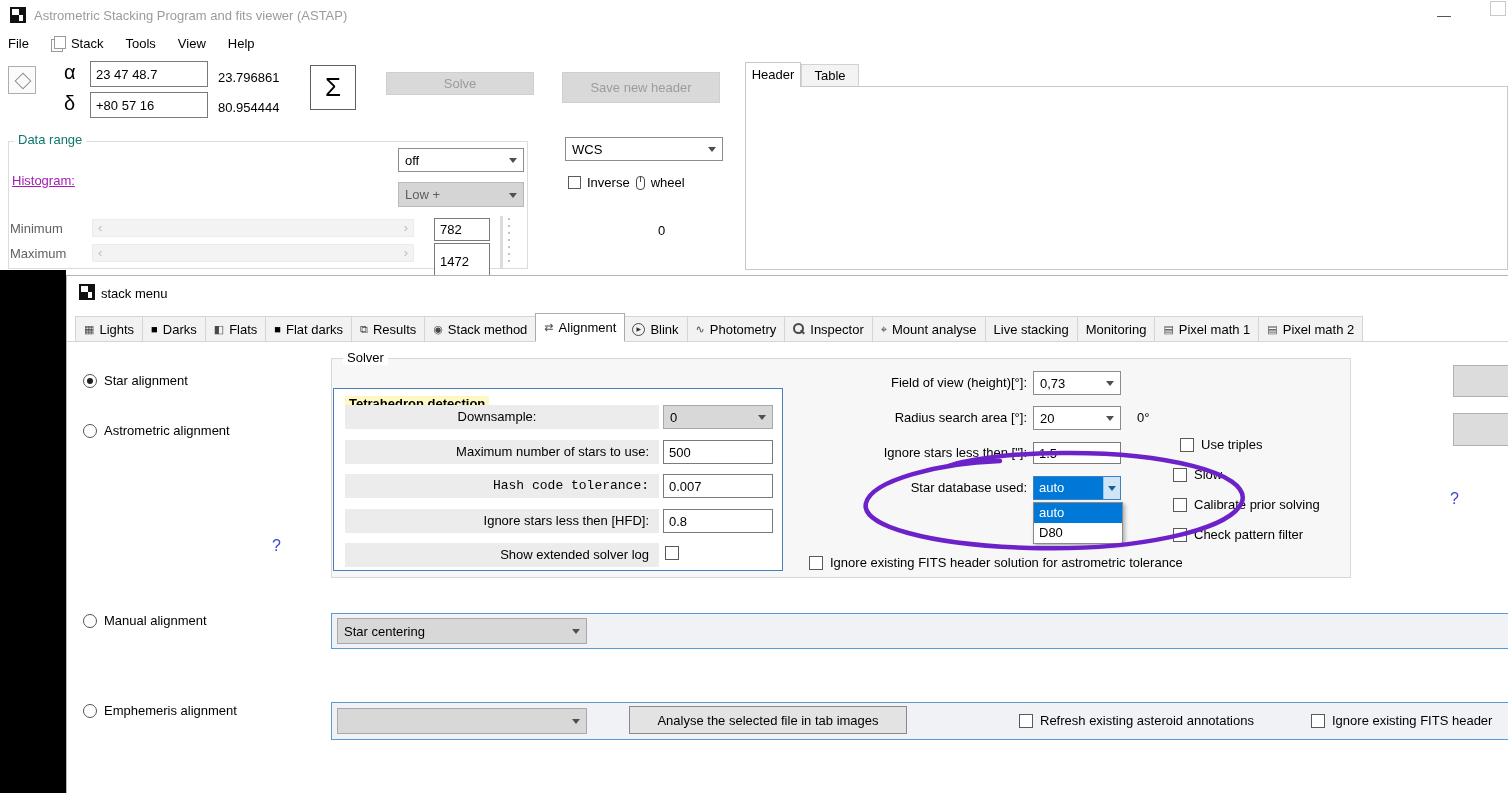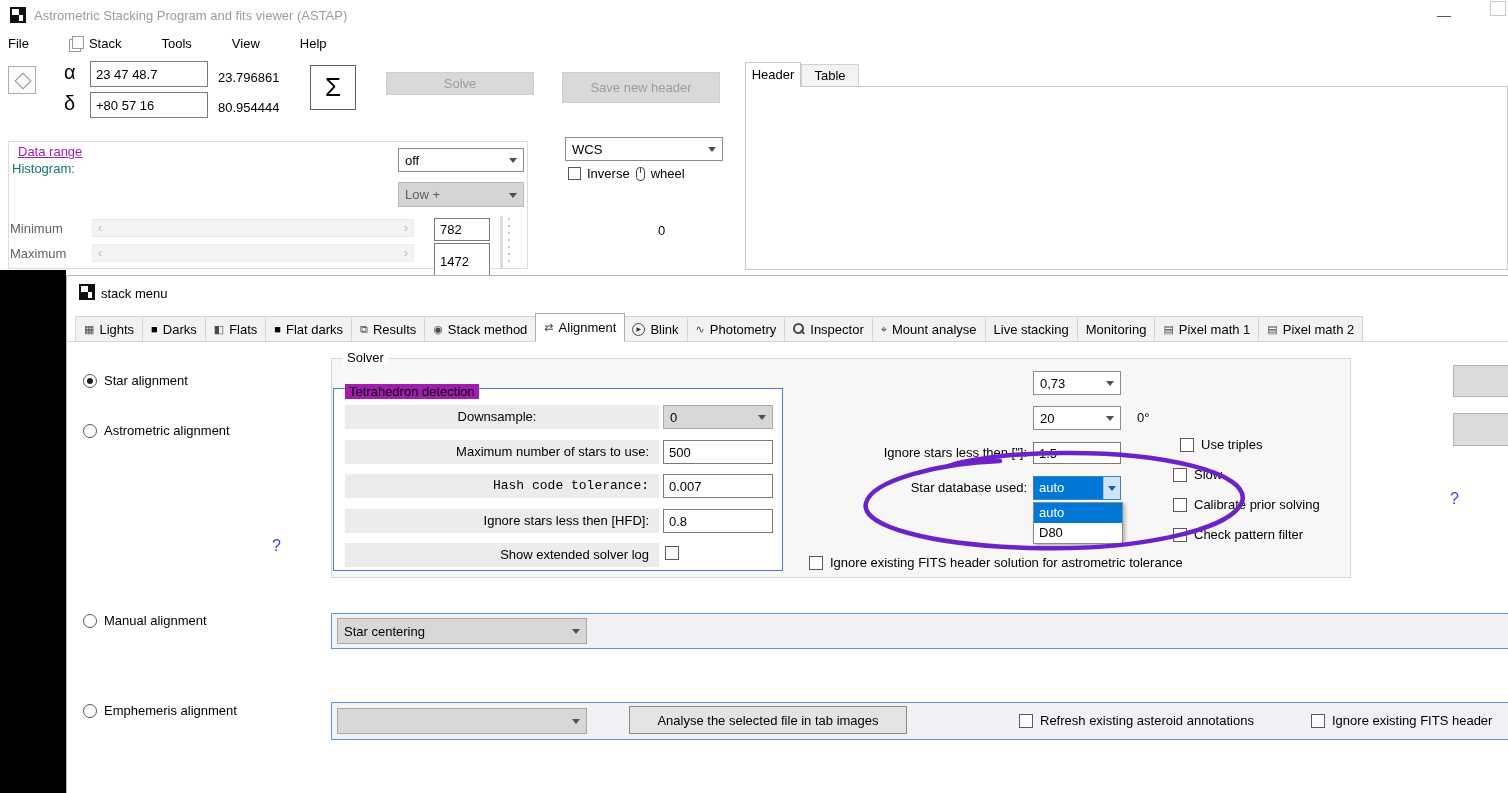--- a/index.html
+++ b/index.html
@@ -23,21 +23,21 @@
   
   .app-icon{position:absolute;width:16px;height:16px;background:#111;}
   .app-icon::before{content:"";position:absolute;left:2px;top:2px;width:7px;height:6px;background:#fff;}
   .app-icon::after{content:"";position:absolute;left:9px;top:8px;width:4px;height:6px;background:#fff;}
   #titlebar-icon{left:10px;top:7px;}
   #title-text{position:absolute;left:34px;top:8px;color:#9b9b9b;}
   #min-btn{position:absolute;left:1430px;top:6px;width:28px;height:18px;color:#555;text-align:center;line-height:18px;font-size:14px;}
   #corner-box{position:absolute;right:2px;top:1px;width:16px;height:15px;border:1px solid #c9c9c9;background:#fff;}
 
   
-  #menubar{position:absolute;left:8px;top:36px;display:flex;align-items:center;gap:40px;}
+  #menubar{position:absolute;left:8px;top:36px;display:flex;align-items:center;gap:22px;}
   .menu-item{display:flex;align-items:center;gap:6px;}
   #stack-menu-icon{position:relative;width:14px;height:15px;flex:none;}
   #stack-menu-icon::before{content:"";position:absolute;left:0;top:3px;width:10px;height:11px;border:1px solid #9a9a9a;background:#fff;}
   #stack-menu-icon::after{content:"";position:absolute;left:3px;top:0;width:10px;height:11px;border:1px solid #9a9a9a;background:#fff;}
 
   
   #diamond-btn{position:absolute;left:8px;top:66px;width:28px;height:28px;border:1px solid #adadad;background:#fbfbfb;}
   #diamond-btn::after{content:"";position:absolute;left:8px;top:8px;width:10px;height:10px;border:1px solid #8f8f8f;transform:rotate(45deg);}
   #alpha-symbol{position:absolute;left:64px;top:61px;font-size:20px;}
   #alpha-input{left:90px;top:61px;width:118px;height:26px;}
@@ -49,26 +49,26 @@
   #solve-btn{left:386px;top:72px;width:148px;height:23px;}
   #save-header-btn{left:562px;top:72px;width:158px;height:31px;}
 
   
   #header-tab{position:absolute;left:745px;top:62px;width:56px;height:25px;background:#fff;border:1px solid #c8c8c8;border-bottom:none;text-align:center;line-height:24px;z-index:2;}
   #table-tab{position:absolute;left:801px;top:64px;width:58px;height:23px;background:#f3f3f3;border:1px solid #d2d2d2;border-bottom:none;text-align:center;line-height:22px;}
   #header-panel{position:absolute;left:745px;top:86px;width:763px;height:184px;background:#fff;border:1px solid #c8c8c8;}
 
   
   #data-range-box{position:absolute;left:8px;top:141px;width:520px;height:128px;border:1px solid #dcdcdc;}
-  #data-range-label{position:absolute;left:14px;top:144px;background:#fff;padding:0 4px;color:#a21caf;text-decoration:underline;}
-  #histogram-label{position:absolute;left:12px;top:161px;color:#0f766e;}
+  #data-range-label{position:absolute;left:14px;top:132px;background:#fff;padding:0 4px;color:#0f766e;}
+  #histogram-label{position:absolute;left:12px;top:173px;color:#a21caf;text-decoration:underline;}
   #stretch-combo{left:398px;top:148px;width:126px;height:24px;}
   #range-combo{left:398px;top:182px;width:126px;height:25px;}
   #wcs-combo{left:565px;top:137px;width:158px;height:24px;}
-  #inverse-row{position:absolute;left:568px;top:166px;display:flex;align-items:center;gap:6px;}
+  #inverse-row{position:absolute;left:568px;top:175px;display:flex;align-items:center;gap:6px;}
   #inverse-row .chk{width:13px;height:13px;}
   #mouse-icon{position:relative;width:9px;height:14px;border:1px solid #4a4a4a;border-radius:4px;background:#fff;flex:none;}
   #mouse-icon::after{content:"";position:absolute;left:3px;top:0;width:1px;height:5px;background:#4a4a4a;}
   #min-label{position:absolute;left:10px;top:221px;color:#616161;}
   #max-label{position:absolute;left:10px;top:246px;color:#616161;}
   .hslider{position:absolute;left:92px;width:322px;height:18px;background:#f3f3f3;border:1px solid #ececec;}
   .hslider::before{content:"‹";position:absolute;left:5px;top:0;color:#bdbdbd;font-size:13px;line-height:16px;}
   .hslider::after{content:"›";position:absolute;right:5px;top:0;color:#bdbdbd;font-size:13px;line-height:16px;}
   #min-slider{top:219px;}
   #max-slider{top:244px;}
@@ -102,21 +102,21 @@
   #radio-star{left:16px;top:97px;}
   #radio-astro{left:16px;top:147px;}
   #radio-manual{left:16px;top:337px;}
   #radio-ephem{left:16px;top:427px;}
   #help-left{left:205px;top:261px;}
   #help-right{left:1383px;top:214px;}
 
   #solver-box{position:absolute;left:264px;top:82px;width:1020px;height:220px;border:1px solid #d8d8d8;background:#f7f7f7;}
   #solver-label{position:absolute;left:276px;top:74px;background:#fff;padding:0 4px;}
   #tetra-box{position:absolute;left:266px;top:112px;width:450px;height:183px;border:1px solid #4a7ebc;background:#fff;}
-  #tetra-label{position:absolute;left:278px;top:108px;background:#a21caf;padding:0 4px;}
+  #tetra-label{position:absolute;left:278px;top:120px;background:#fef9c3;padding:0 4px;font-weight:bold;}
   .tetra-strip{position:absolute;left:278px;width:314px;height:24px;background:#ececec;line-height:24px;text-align:right;padding-right:10px;white-space:nowrap;overflow:hidden;}
   #tetra-strip-1{top:129px;text-align:center;} #tetra-strip-2{top:164px;} #tetra-strip-3{top:198px;font-family:Liberation Mono, monospace;} #tetra-strip-4{top:233px;} #tetra-strip-5{top:267px;}
   #downsample-combo{left:596px;top:129px;width:110px;height:24px;}
   #maxstars-input{left:596px;top:164px;width:110px;height:24px;}
   #hash-input{left:596px;top:198px;width:110px;height:24px;}
   #hfd-input{left:596px;top:233px;width:110px;height:24px;}
   #extlog-checkbox{left:598px;top:270px;}
 
   .rlabel{position:absolute;left:640px;width:320px;text-align:right;white-space:nowrap;}
   #fov-label{top:99px;} #radius-label{top:134px;} #minstar-label{top:169px;} #db-label{top:204px;}
@@ -326,24 +326,26 @@
     </div>
     <div class="tetra-strip" id="tetra-strip-2">Maximum number of stars to use:</div>
     <input class="edit" id="maxstars-input" value="500" style="">
     <div class="tetra-strip" id="tetra-strip-3">Hash code tolerance:</div>
     <input class="edit" id="hash-input" value="0.007" style="">
     <div class="tetra-strip" id="tetra-strip-4">Ignore stars less then [HFD]:</div>
     <input class="edit" id="hfd-input" value="0.8" style="">
     <div class="tetra-strip" id="tetra-strip-5">Show extended solver log</div>
     <span class="chkabs" id="extlog-checkbox"></span>
 
+    <span class="rlabel" id="fov-label">Field of view (height)[°]:</span>
     <div class="combo" id="fov-combo">
       <span>0,73</span>
       <span class="carrow"></span>
     </div>
+    <span class="rlabel" id="radius-label">Radius search area  [°]:</span>
     <div class="combo" id="radius-combo">
       <span>20</span>
       <span class="carrow"></span>
     </div>
     <span id="radius-readout">0°</span>
     <span class="rlabel" id="minstar-label">Ignore stars less then ["]:</span>
     <input class="edit" id="minstar-input" value="1.5" style="">
     <span class="rlabel" id="db-label">Star database used:</span>
     <div id="db-combo">
       <span class="db-text">auto</span>

